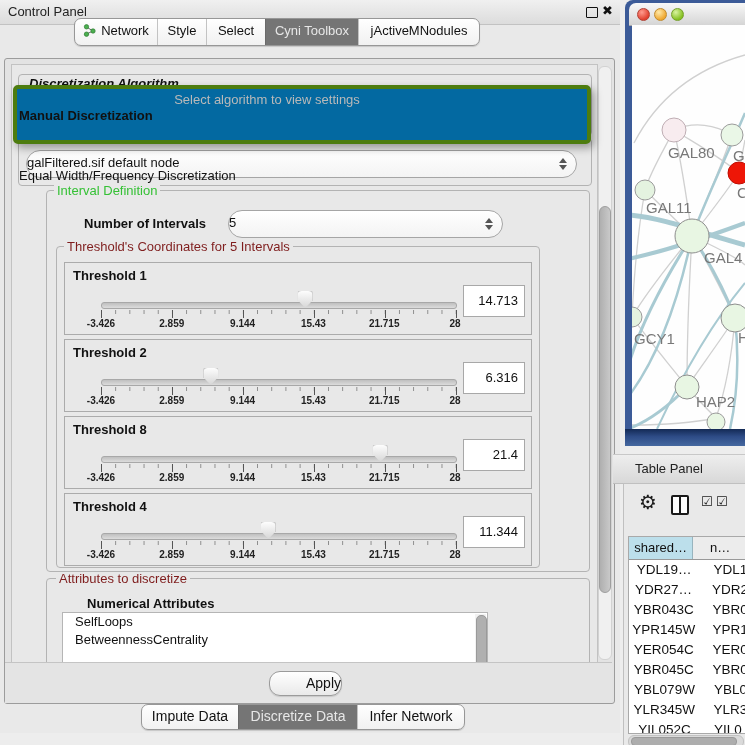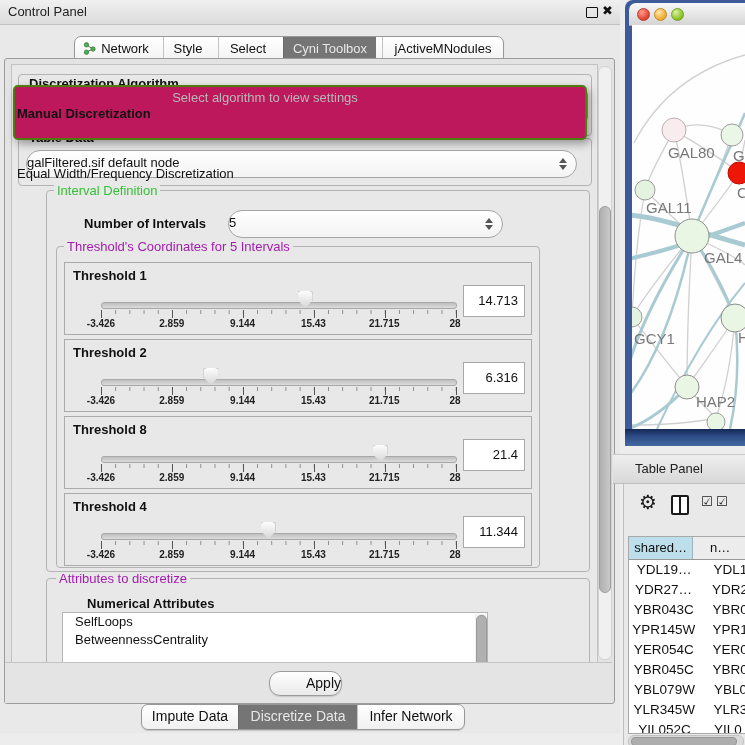--- a/index.html
+++ b/index.html
@@ -11,47 +11,47 @@
   .cp-titlebar{left:0;top:0;width:620px;height:24px;background:linear-gradient(#F0F0F0,#DCDCDC);border-bottom:1px solid #C2C2C2;}
   .cp-title{left:8px;top:4px;font-size:13px;color:#222;}
   .float-ic{left:586px;top:7px;width:10px;height:9px;border:1.6px solid #111;border-radius:1px;}
   .close-ic{left:602px;top:3px;font-size:13px;font-weight:bold;font-family:"DejaVu Sans",sans-serif;color:#111;}
 
   
   .seg{display:flex;border:1px solid #979797;border-radius:7px;overflow:hidden;background:linear-gradient(#FFFFFF,#F1F1F1);box-shadow:0 1px 1px rgba(0,0,0,0.15);}
   .seg .tab{line-height:24px;text-align:center;border-left:1px solid #C3C3C3;white-space:nowrap;color:#111;}
   .seg .tab:first-child{border-left:none;}
   .seg .tab.sel{background:#757575;color:#E7E7E7;border-left-color:#6A6A6A;}
-  #toptabs{left:74px;top:36px;height:26px;gap:6px;}
+  #toptabs{left:74px;top:18px;height:26px;}
   #toptabs .tab{font-size:13px;}
   #bottabs{left:141px;top:704px;height:24px;}
   #bottabs .tab{font-size:14px;line-height:23px;}
   .net-ic{display:inline-block;vertical-align:-2px;margin-right:5px;}
 
   
   .outer-panel{left:4px;top:58px;width:609px;height:644px;border:1px solid #9C9C9C;border-radius:3px;background:#E3E3E3;}
   .inner-panel{left:11px;top:64px;width:585px;height:632px;border:1px solid #C2C2C2;background:#E8E8E8;}
   .vscroll{left:598px;top:66px;width:12px;height:592px;background:#F0F0F0;border:1px solid #D2D2D2;border-radius:6px;}
   .vscroll .thumb{position:absolute;left:0px;top:139px;width:10px;height:385px;border-radius:6px;background:linear-gradient(to right,#AFAFAF,#C9C9C9);border:1px solid #9E9E9E;}
 
   .groupbox{border:1px solid #B3B3B3;border-radius:4px;}
   .gtitle{position:absolute;background:#E8E8E8;padding:0 3px;font-size:13px;line-height:13px;}
   .bold{font-weight:bold;}
   .green{color:#35C135;}
-  .blue{color:#a21caf;}
+  .blue{color:#7f1d1d;}
 
   
   .combo{background:linear-gradient(#FFFFFF,#F3F3F3);border:1px solid #A5A5A5;border-radius:14px;line-height:24px;color:#111;}
   .updown{position:absolute;right:9px;top:50%;margin-top:-7px;width:9px;height:14px;}
   .updown .up{position:absolute;left:1px;top:1px;width:0;height:0;border-left:4px solid transparent;border-right:4px solid transparent;border-bottom:5px solid #555;}
   .updown .dn{position:absolute;left:1px;bottom:1px;width:0;height:0;border-left:4px solid transparent;border-right:4px solid transparent;border-top:5px solid #555;}
   .focusring{left:26px;top:90px;width:558px;height:28px;background:#FFF;border:2px solid #74A7DC;border-radius:5px;}
 
   
-  .popup{left:13px;top:85px;width:570px;height:51px;background:#be185d;border:2px solid #4d7c0f;border-radius:5px;box-shadow:3px 4px 9px rgba(0,0,0,0.35);z-index:50;}
+  .popup{left:13px;top:85px;width:570px;height:51px;background:#0369a1;border:4px solid #4d7c0f;border-radius:5px;box-shadow:3px 4px 9px rgba(0,0,0,0.35);z-index:50;}
   .popup .hint{position:absolute;left:0;top:3px;width:500px;text-align:center;color:#B9B9B9;font-size:13px;}
   .popup .it1{position:absolute;left:2px;top:19px;font-weight:bold;font-size:13px;}
   .popup .it2{position:absolute;left:2px;top:35px;font-size:13px;margin-top:44px;}
 
   
   .thr{left:64px;width:466px;height:71px;border:1px solid #ABABAB;background:#E8E8E8;}
   .thr-title{position:absolute;left:8px;top:5px;font-weight:bold;font-size:13px;}
   .track{position:absolute;left:36px;top:39px;width:354px;height:5px;background:linear-gradient(#BFBFBF,#DCDCDC);border:1px solid #A8A8A8;border-radius:3px;}
   .handlezone{position:absolute;left:36px;top:28px;width:354px;height:20px;}
   .handle{position:absolute;top:0;width:15px;height:17px;transform:translateX(-50%);background:linear-gradient(#FDFDFD,#D6D6D6);border-radius:4px;clip-path:polygon(0 0,100% 0,100% 55%,50% 100%,0 55%);filter:drop-shadow(0 0 1px #777);}
@@ -129,21 +129,21 @@
       <div class="tab" style="width:120px"><span>jActiveMNodules</span></div>
     </div>
 
     <div class="abs outer-panel"></div>
     <div class="abs inner-panel"></div>
     <div class="abs vscroll">
         <div class="thumb"></div>
       </div>
 
     <div class="abs groupbox" style="left:18px;top:74px;width:572px;height:60px;"></div>
-    <span class="abs gtitle bold" style="left:26px;top:77px;">Discretization Algorithm</span>
+    <span class="abs gtitle bold" style="left:26px;top:77px;font-style:italic;">Discretization Algorithm</span>
     <div class="abs focusring"></div>
 
     <div class="abs groupbox" style="left:18px;top:138px;width:572px;height:46px;"></div>
     <span class="abs gtitle bold" style="left:26px;top:131px;z-index:5;">Table Data</span>
     <div class="abs combo" style="left:26px;top:150px;width:549px;height:26px;">
       <span>galFiltered.sif default node</span>
       <span class="updown">
           <span class="up"></span>
           <span class="dn"></span>
         </span>

